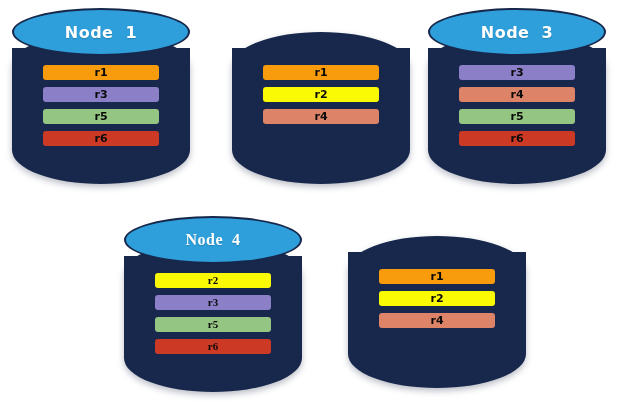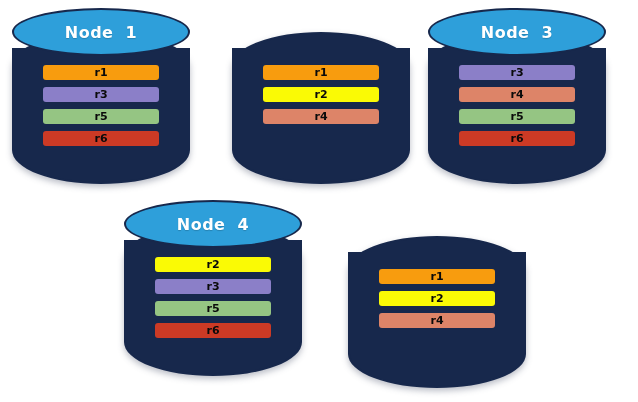--- a/index.html
+++ b/index.html
@@ -163,21 +163,21 @@
           <span class="replica-label">r4</span>
         </div>
         <div class="replica" style="background: rgb(149, 197, 131);">
           <span class="replica-label">r5</span>
         </div>
         <div class="replica" style="background: rgb(204, 58, 37);">
           <span class="replica-label">r6</span>
         </div>
       </div>
     </div>
-    <div class="node" style="left: 124px; top: 200px;">
+    <div class="node" style="left: 124px; top: 216px; font-family: Liberation Serif, serif;">
       <div class="node-body"></div>
       <div class="node-wall"></div>
       <div class="node-top">
         <span class="node-label">Node  4</span>
       </div>
       <div class="replica-list">
         <div class="replica" style="background: rgb(250, 250, 5);">
           <span class="replica-label">r2</span>
         </div>
         <div class="replica" style="background: rgb(139, 127, 200);">

